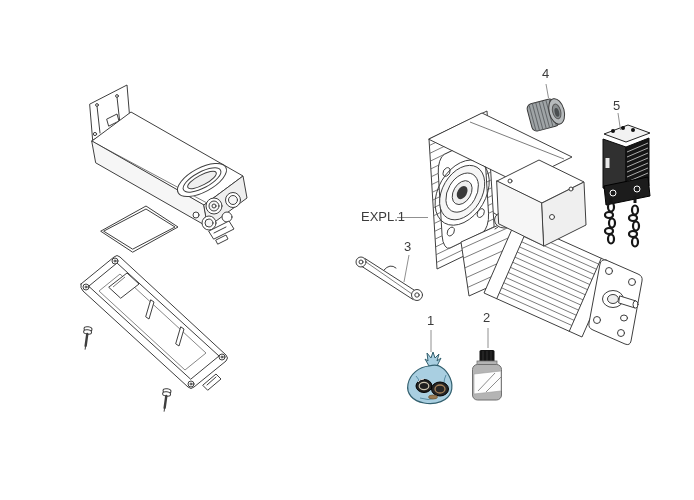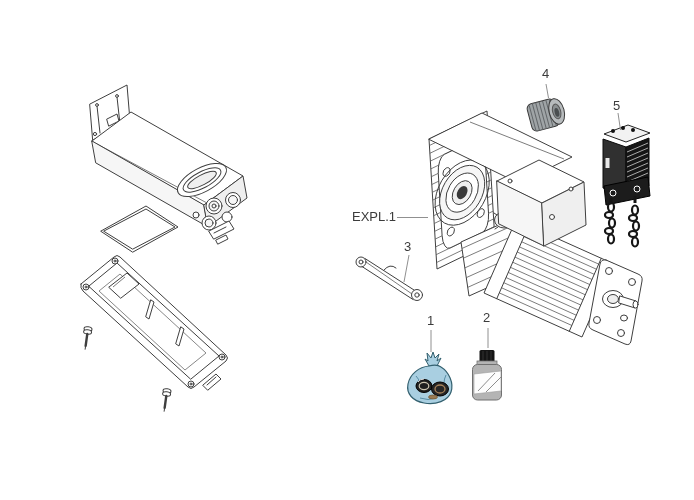--- a/index.html
+++ b/index.html
@@ -260,20 +260,20 @@
   <g>
     <line class="leader" x1="397" y1="217.5" x2="428" y2="217.5"></line>
     <line class="leader" x1="409" y1="255" x2="404" y2="282"></line>
     <line class="leader" x1="546" y1="84" x2="548.5" y2="98"></line>
     <line class="leader" x1="618" y1="113" x2="620.5" y2="130"></line>
     <line class="leader" x1="431" y1="330" x2="431" y2="352"></line>
     <line class="leader" x1="488" y1="328" x2="488" y2="348"></line>
   </g>
 </svg>
 
-<div class="label" style="left:352px;top:210px;text-align:center;">EXPL.1</div>
+<div class="label" style="left:361px;top:210px;text-align:center;">EXPL.1</div>
 <div class="label" style="left:427px;top:314px;">1</div>
 <div class="label" style="left:483px;top:311px;">2</div>
 <div class="label" style="left:404px;top:240px;">3</div>
 <div class="label" style="left:542px;top:67px;">4</div>
 <div class="label" style="left:613px;top:99px;">5</div>
 
 </div>
 
 </body></html>

